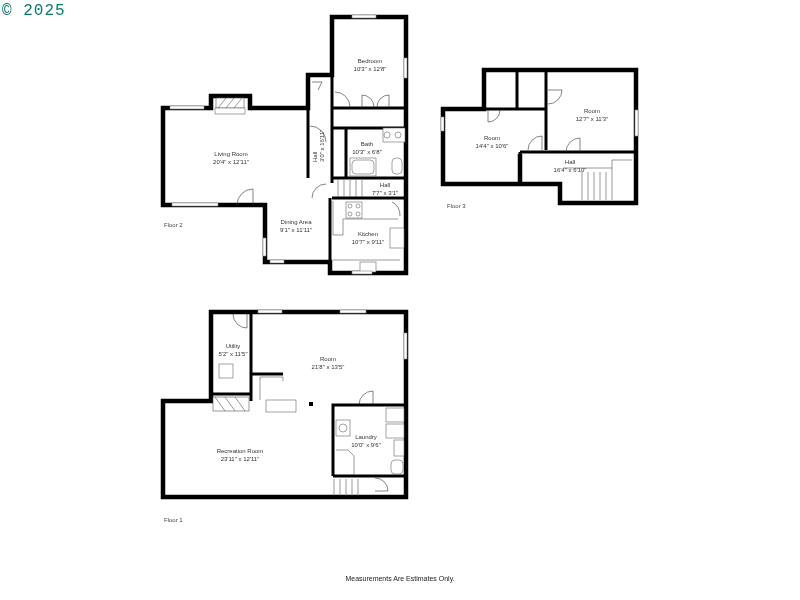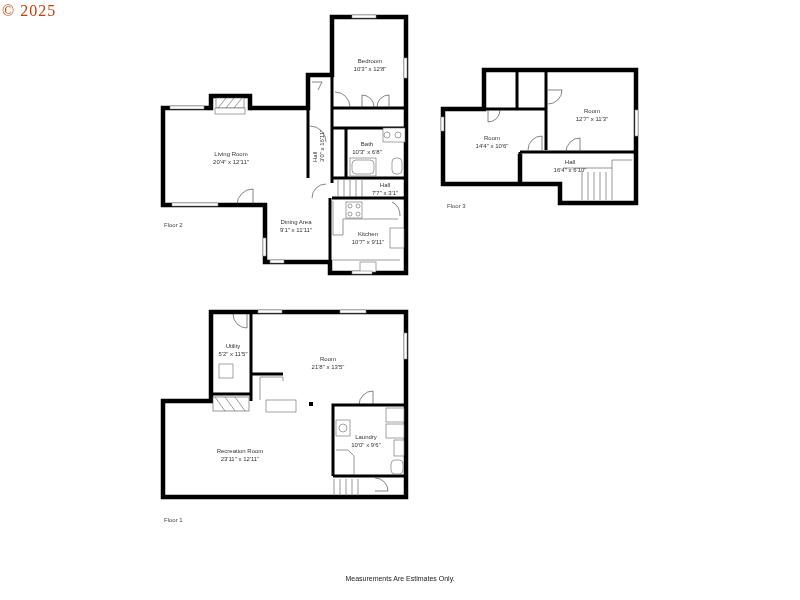--- a/index.html
+++ b/index.html
@@ -1,17 +1,17 @@
 <!DOCTYPE html>
 <html><head>
 <meta charset="utf-8">
 <style>
   html, body { margin:0; padding:0; background:#ffffff; }
   body { width:800px; height:600px; position:relative; overflow:hidden; font-family:"Liberation Sans", sans-serif; }
-  .watermark { position:absolute; left:2px; top:2px; font-size:16px; color:#c2410c; letter-spacing:1px; font-family:Liberation Serif, serif; }
+  .watermark { position:absolute; left:2px; top:2px; font-size:16px; color:#0f766e; letter-spacing:1px; font-family:Liberation Mono, monospace; }
   svg { position:absolute; left:0; top:0; }
   .wall { fill:none; stroke:#000; stroke-width:4.5; stroke-linecap:square; }
   .iwall { fill:none; stroke:#000; stroke-width:3; }
   .thin { fill:none; stroke:#555; stroke-width:0.6; }
   .win { fill:#fff; stroke:#888; stroke-width:0.6; }
   .door { fill:none; stroke:#333; stroke-width:0.6; }
   .hatch { fill:#fff; stroke:#555; stroke-width:0.6; }
   .fix { fill:#fff; stroke:#666; stroke-width:0.6; }
   .lbl { position:absolute; font-size:6px; color:#333; text-align:center; line-height:8px; white-space:nowrap; transform:translateX(-50%); }
   .lbl .dim { display:block; }

